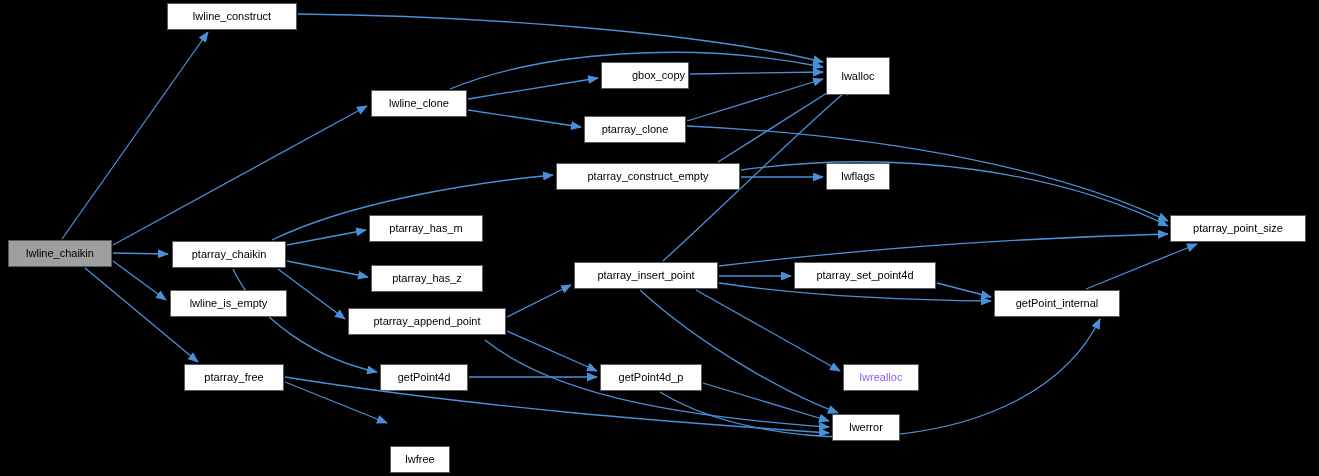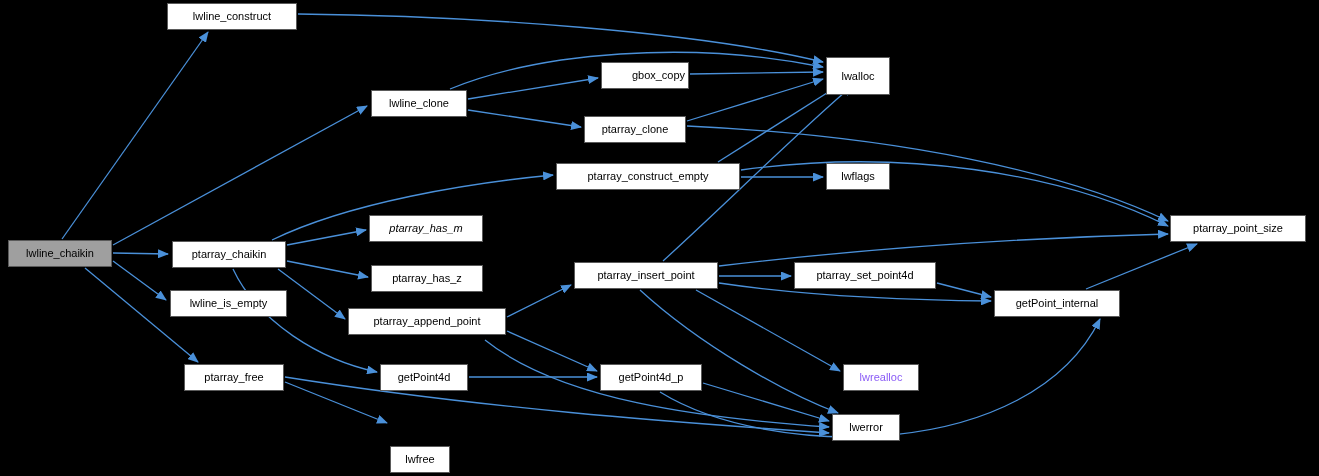--- a/index.html
+++ b/index.html
@@ -83,21 +83,21 @@
     </svg>
   <div id="nodes">
       <div class="node" style="left: 8px; top: 240px; width: 104px; height: 27px; background: rgb(159, 159, 159); border: 1px solid rgb(90, 90, 90); color: rgb(0, 0, 0);">lwline_chaikin</div>
       <div class="node" style="left: 167px; top: 3px; width: 130px; height: 27px; background: rgb(255, 255, 255); border: 1px solid rgb(90, 90, 90); color: rgb(0, 0, 0);">lwline_construct</div>
       <div class="node" style="left: 371px; top: 90px; width: 96px; height: 27px; background: rgb(255, 255, 255); border: 1px solid rgb(90, 90, 90); color: rgb(0, 0, 0);">lwline_clone</div>
       <div class="node" style="left: 601px; top: 62px; width: 88px; height: 27px; background: rgb(255, 255, 255); border: 1px solid rgb(90, 90, 90); color: rgb(0, 0, 0); padding-left: 27px;">gbox_copy</div>
       <div class="node" style="left: 584px; top: 116px; width: 102px; height: 27px; background: rgb(255, 255, 255); border: 1px solid rgb(90, 90, 90); color: rgb(0, 0, 0);">ptarray_clone</div>
       <div class="node" style="left: 826px; top: 57px; width: 64px; height: 38px; background: rgb(255, 255, 255); border: 1px solid rgb(90, 90, 90); color: rgb(0, 0, 0);">lwalloc</div>
       <div class="node" style="left: 556px; top: 163px; width: 184px; height: 27px; background: rgb(255, 255, 255); border: 1px solid rgb(90, 90, 90); color: rgb(0, 0, 0);">ptarray_construct_empty</div>
       <div class="node" style="left: 826px; top: 163px; width: 64px; height: 27px; background: rgb(255, 255, 255); border: 1px solid rgb(90, 90, 90); color: rgb(0, 0, 0);">lwflags</div>
-      <div class="node" style="left: 369px; top: 215px; width: 114px; height: 27px; background: rgb(255, 255, 255); border: 1px solid rgb(90, 90, 90); color: rgb(0, 0, 0); font-style: italic;">ptarray_has_m</div>
+      <div class="node" style="left: 369px; top: 215px; width: 114px; height: 27px; background: rgb(255, 255, 255); border: 1px solid rgb(90, 90, 90); color: rgb(0, 0, 0);">ptarray_has_m</div>
       <div class="node" style="left: 172px; top: 241px; width: 114px; height: 27px; background: rgb(255, 255, 255); border: 1px solid rgb(90, 90, 90); color: rgb(0, 0, 0);">ptarray_chaikin</div>
       <div class="node" style="left: 371px; top: 265px; width: 112px; height: 27px; background: rgb(255, 255, 255); border: 1px solid rgb(90, 90, 90); color: rgb(0, 0, 0);">ptarray_has_z</div>
       <div class="node" style="left: 170px; top: 290px; width: 117px; height: 27px; background: rgb(255, 255, 255); border: 1px solid rgb(90, 90, 90); color: rgb(0, 0, 0);">lwline_is_empty</div>
       <div class="node" style="left: 348px; top: 308px; width: 158px; height: 27px; background: rgb(255, 255, 255); border: 1px solid rgb(90, 90, 90); color: rgb(0, 0, 0);">ptarray_append_point</div>
       <div class="node" style="left: 574px; top: 262px; width: 144px; height: 27px; background: rgb(255, 255, 255); border: 1px solid rgb(90, 90, 90); color: rgb(0, 0, 0);">ptarray_insert_point</div>
       <div class="node" style="left: 794px; top: 262px; width: 142px; height: 27px; background: rgb(255, 255, 255); border: 1px solid rgb(90, 90, 90); color: rgb(0, 0, 0);">ptarray_set_point4d</div>
       <div class="node" style="left: 994px; top: 290px; width: 126px; height: 27px; background: rgb(255, 255, 255); border: 1px solid rgb(90, 90, 90); color: rgb(0, 0, 0);">getPoint_internal</div>
       <div class="node" style="left: 1170px; top: 215px; width: 136px; height: 27px; background: rgb(255, 255, 255); border: 1px solid rgb(90, 90, 90); color: rgb(0, 0, 0);">ptarray_point_size</div>
       <div class="node" style="left: 184px; top: 364px; width: 100px; height: 27px; background: rgb(255, 255, 255); border: 1px solid rgb(90, 90, 90); color: rgb(0, 0, 0);">ptarray_free</div>
       <div class="node" style="left: 380px; top: 364px; width: 88px; height: 27px; background: rgb(255, 255, 255); border: 1px solid rgb(90, 90, 90); color: rgb(0, 0, 0);">getPoint4d</div>

